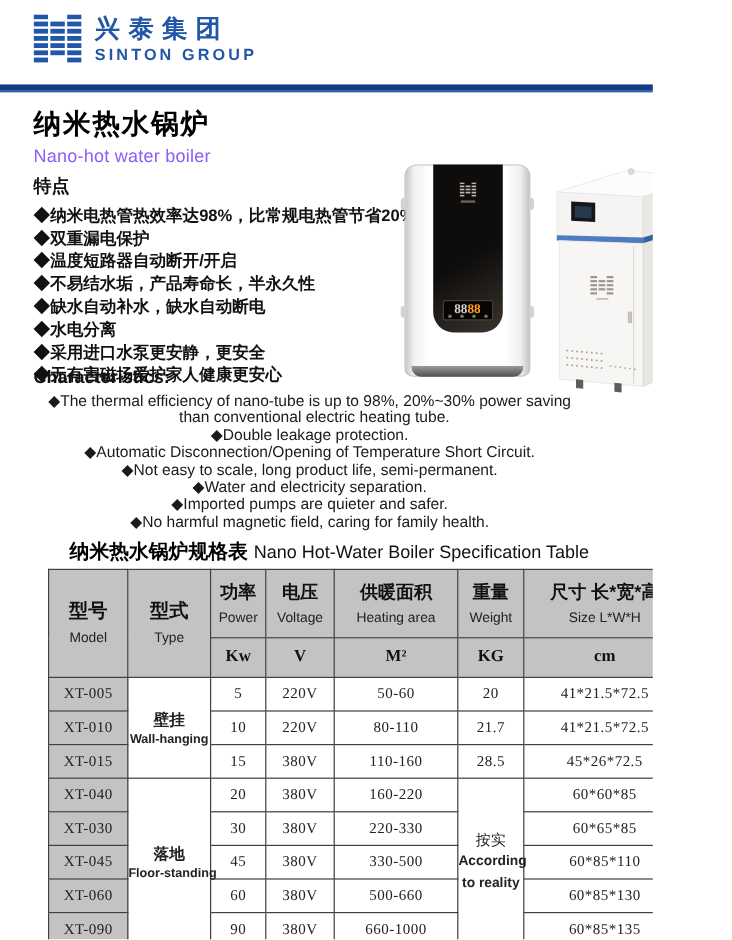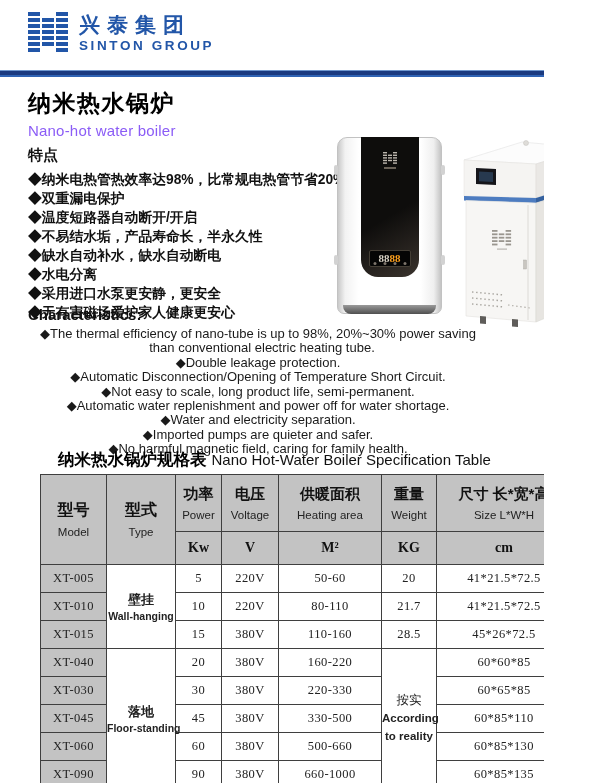--- a/index.html
+++ b/index.html
@@ -202,21 +202,20 @@
     </svg>
   </div>
 
   <div class="chars">
     <div class="chars-head">Characteristics:</div>
     <ul>
       <li>◆The thermal efficiency of nano-tube is up to 98%, 20%~30% power saving than conventional electric heating tube.</li>
       <li>◆Double leakage protection.</li>
       <li>◆Automatic Disconnection/Opening of Temperature Short Circuit.</li>
       <li>◆Not easy to scale, long product life, semi-permanent.</li>
-      <li>◆Automatic water replenishment and power off for water shortage.</li>
       <li>◆Water and electricity separation.</li>
       <li>◆Imported pumps are quieter and safer.</li>
       <li>◆No harmful magnetic field, caring for family health.</li>
     </ul>
   </div>
 
   <div class="tbl-title">
     <span class="cn">纳米热水锅炉规格表</span><span class="en">Nano Hot-Water Boiler Specification Table</span>
   </div>
 

